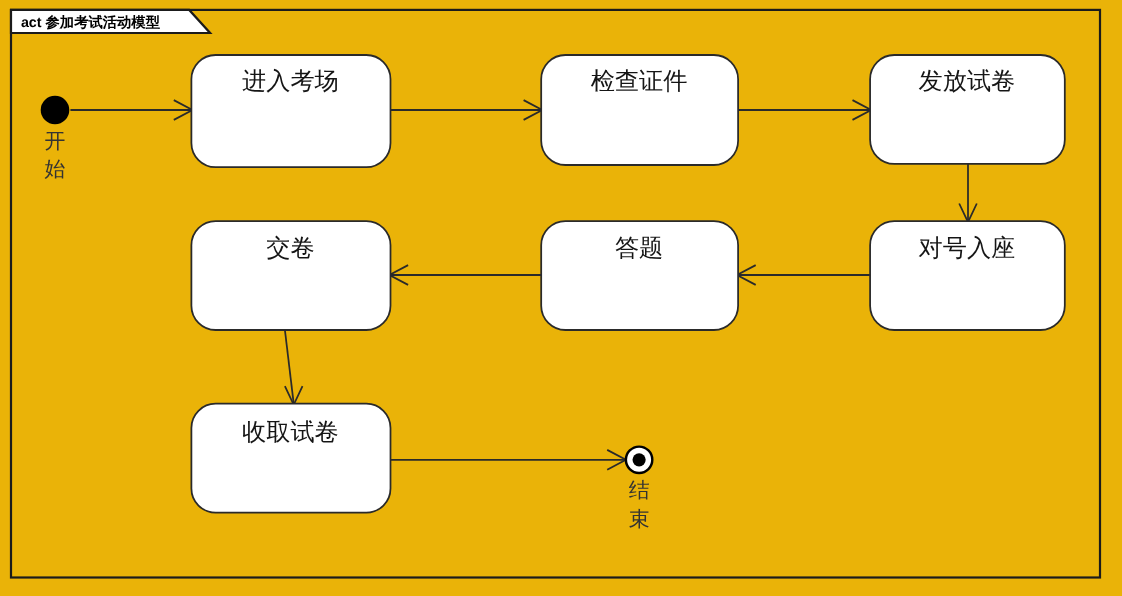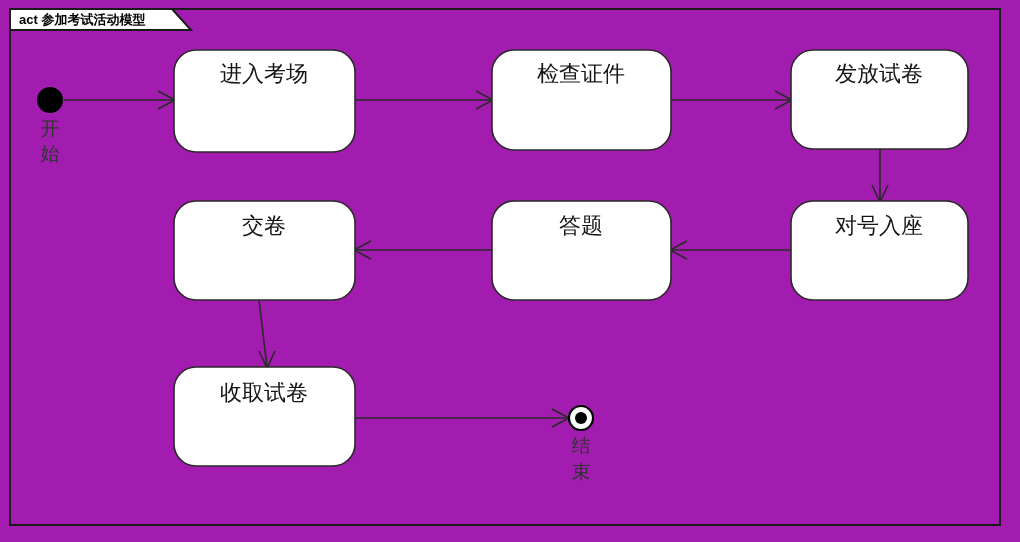--- a/index.html
+++ b/index.html
@@ -8,21 +8,21 @@
     padding: 0;
     background: #ffffff;
   }
   body {
     font-family: "Liberation Sans", "DejaVu Sans", sans-serif;
   }
   #canvas {
     position: relative;
     width: 1020px;
     height: 542px;
-    background: #a21caf;
+    background: #eab308;
     overflow: hidden;
   }
   #diagram-svg {
     position: absolute;
     left: 0;
     top: 0;
     width: 1020px;
     height: 542px;
   }
   .frame-border {

